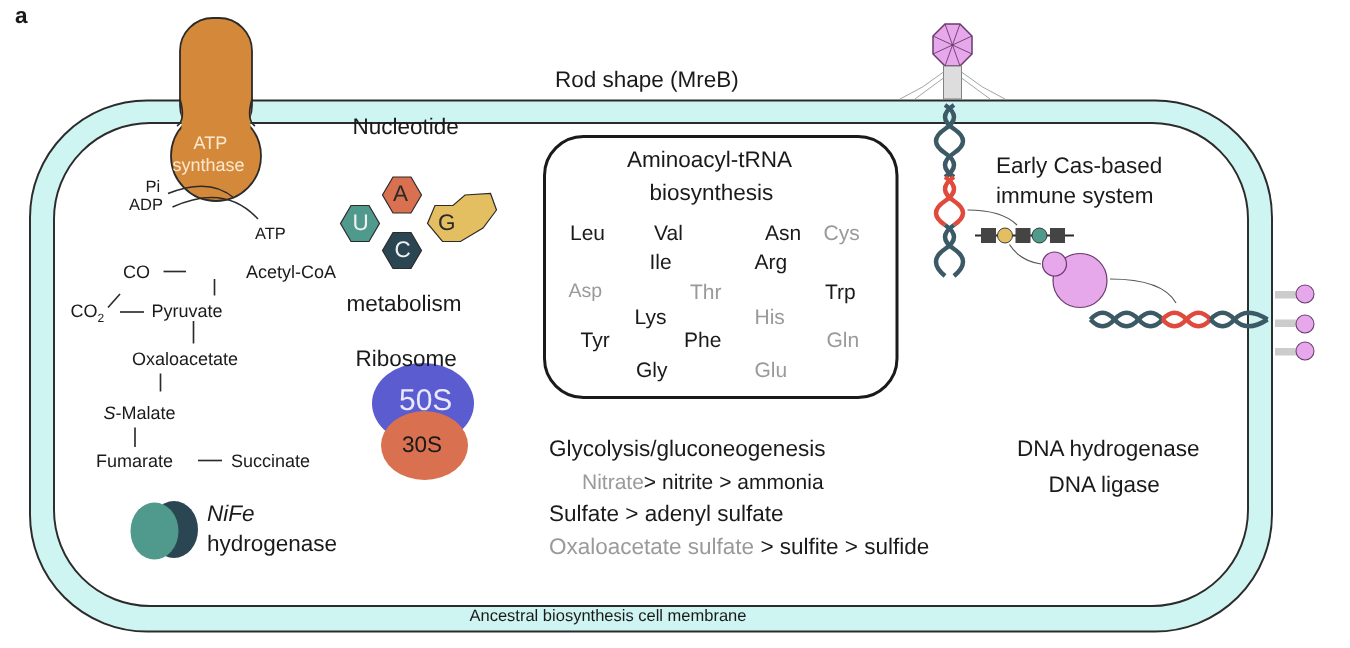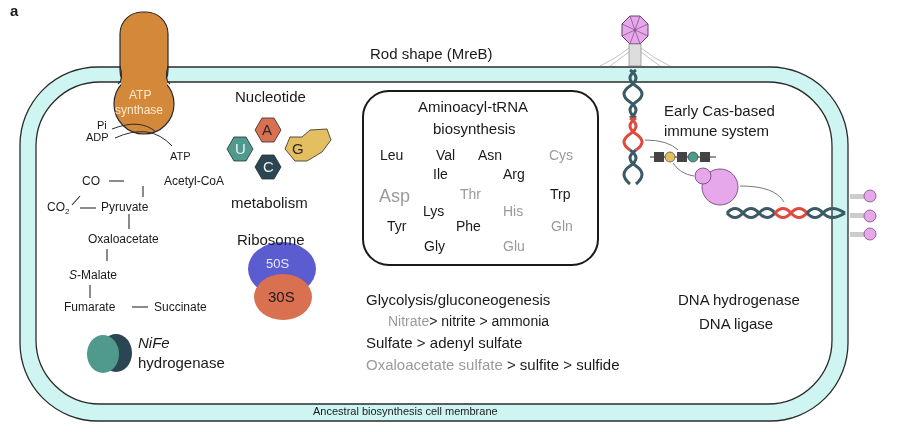--- a/index.html
+++ b/index.html
@@ -134,40 +134,40 @@
 <div class="lbl" style="left:47px;top:200px;font-size:12px;"><span>CO</span><sub style="font-size:8px;">2</sub></div>
 <div class="lbl" style="left:101px;top:200px;font-size:12px;">Pyruvate</div>
 <div class="lbl" style="left:88px;top:232px;font-size:12px;">Oxaloacetate</div>
 <div class="lbl" style="left:69px;top:268px;font-size:12px;"><i>S</i><span>-Malate</span></div>
 <div class="lbl" style="left:64px;top:300px;font-size:12px;">Fumarate</div>
 <div class="lbl" style="left:154px;top:300px;font-size:12px;">Succinate</div>
 
 <div class="lbl" style="left:138px;top:334px;font-size:15px;font-style:italic;">NiFe</div>
 <div class="lbl" style="left:138px;top:354px;font-size:15px;">hydrogenase</div>
 
-<div class="lbl" style="left:235px;top:88px;font-size:15px;">Nucleotide</div>
+<div class="lbl" style="left:235px;top:76px;font-size:15px;">Nucleotide</div>
 <div class="lbl" style="left:262px;top:121px;font-size:15px;color:#2a2a2a;">A</div>
 <div class="lbl" style="left:235px;top:140px;font-size:15px;color:#f0f0f0;">U</div>
 <div class="lbl" style="left:263px;top:158px;font-size:15px;color:#f0f0f0;">C</div>
 <div class="lbl" style="left:292px;top:140px;font-size:15px;color:#2a2a2a;">G</div>
 <div class="lbl" style="left:231px;top:194px;font-size:15px;">metabolism</div>
 
 <div class="lbl" style="left:237px;top:231px;font-size:15px;">Ribosome</div>
-<div class="lbl" style="left:266px;top:256px;font-size:13px;color:#e8e8ff;">50S</div>
+<div class="lbl" style="left:266px;top:256px;font-size:20px;color:#e8e8ff;">50S</div>
 <div class="lbl" style="left:268px;top:288px;font-size:15px;color:#1a1a1a;">30S</div>
 
 <div class="lbl" style="left:418px;top:98px;font-size:15px;">Aminoacyl-tRNA</div>
 <div class="lbl" style="left:433px;top:120px;font-size:15px;">biosynthesis</div>
 <div class="lbl blk" style="left:380px;top:147px;font-size:14px;">Leu</div>
 <div class="lbl blk" style="left:436px;top:147px;font-size:14px;">Val</div>
-<div class="lbl blk" style="left:478px;top:147px;font-size:14px;">Asn</div>
+<div class="lbl blk" style="left:510px;top:147px;font-size:14px;">Asn</div>
 <div class="lbl grey" style="left:549px;top:147px;font-size:14px;">Cys</div>
 <div class="lbl blk" style="left:433px;top:166px;font-size:14px;">Ile</div>
 <div class="lbl blk" style="left:503px;top:166px;font-size:14px;">Arg</div>
-<div class="lbl grey" style="left:379px;top:186px;font-size:18px;">Asp</div>
+<div class="lbl grey" style="left:379px;top:186px;font-size:13px;">Asp</div>
 <div class="lbl grey" style="left:460px;top:186px;font-size:14px;">Thr</div>
 <div class="lbl blk" style="left:550px;top:186px;font-size:14px;">Trp</div>
 <div class="lbl blk" style="left:423px;top:203px;font-size:14px;">Lys</div>
 <div class="lbl grey" style="left:503px;top:203px;font-size:14px;">His</div>
 <div class="lbl blk" style="left:387px;top:218px;font-size:14px;">Tyr</div>
 <div class="lbl blk" style="left:456px;top:218px;font-size:14px;">Phe</div>
 <div class="lbl grey" style="left:551px;top:218px;font-size:14px;">Gln</div>
 <div class="lbl blk" style="left:424px;top:238px;font-size:14px;">Gly</div>
 <div class="lbl grey" style="left:503px;top:238px;font-size:14px;">Glu</div>
 

